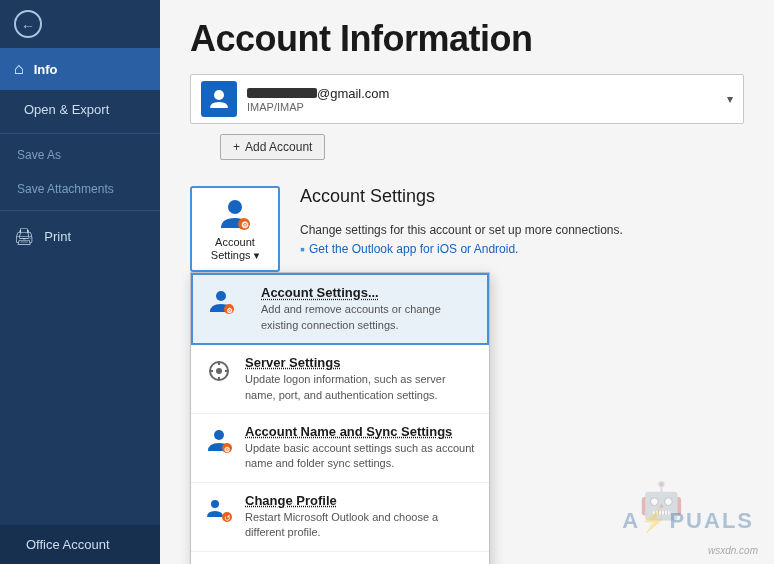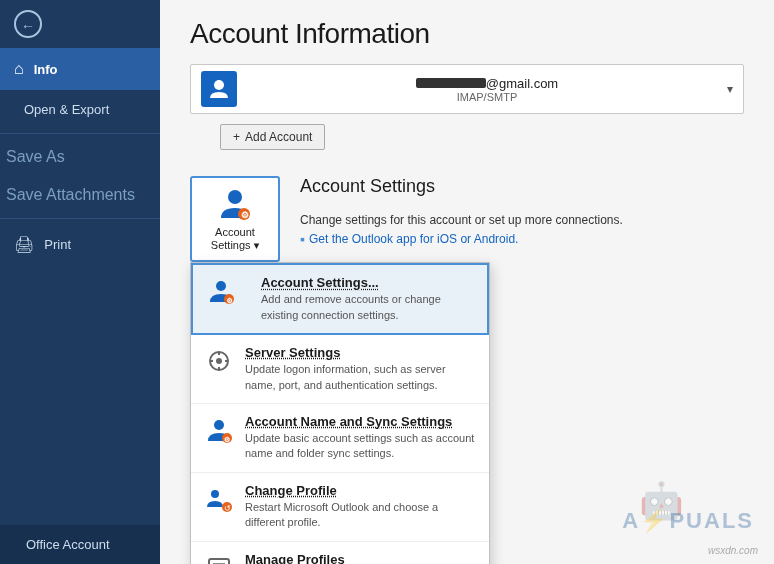--- a/index.html
+++ b/index.html
@@ -55,22 +55,22 @@
     }
     .sidebar-icon {
       font-size: 16px;
     }
     .sidebar-divider {
       height: 1px;
       background: #2d5080;
       margin: 4px 0;
     }
     .sidebar-item-muted {
-      padding: 10px 6px;
-      font-size: 16px;
+      padding: 10px 17px;
+      font-size: 12px;
       color: #7a9ec0;
       cursor: not-allowed;
     }
     .sidebar-spacer { flex: 1; }
     .sidebar-bottom {
       padding: 12px 26px;
       font-size: 13px;
       color: #cde;
       background: #18304f;
       cursor: pointer;
@@ -82,34 +82,33 @@
       background: #f5f5f5;
       height: 564px;
       overflow: hidden;
       position: relative;
     }
     .main-header {
       padding: 18px 30px 14px;
       background: #f5f5f5;
     }
     .main-title {
-      font-size: 28px;
-      font-weight: 400;
+      font-size: 36px;
+      font-weight: 700;
       color: #1a1a1a;
       letter-spacing: -0.5px;
     }
     .account-bar {
       margin: 0 30px 10px;
       display: flex;
       align-items: center;
       background: #fff;
       border: 1px solid #c8c8c8;
       border-radius: 2px;
       padding: 6px 10px;
-      text-align: center;
     }
     .account-bar-icon {
       width: 36px;
       height: 36px;
       background: #1565c0;
       border-radius: 3px;
       display: flex;
       align-items: center;
       justify-content: center;
       color: #fff;
@@ -357,21 +356,21 @@
     <div class="account-bar-icon">
       <svg width="22" height="22" viewBox="0 0 22 22">
         <circle cx="11" cy="7" r="5" fill="#fff"></circle>
         <path d="M2 20 Q2 14 11 14 Q20 14 20 20" fill="#fff"></path>
       </svg>
     </div>
     <div class="account-bar-info">
       <div class="account-email">
         <span class="email-mask"></span>@gmail.com
       </div>
-      <div class="account-type">IMAP/SMTP</div>
+      <div class="account-type">IMAP/IMAP</div>
     </div>
     <div class="account-bar-arrow">▾</div>
   </div>
 
   <div style="margin: 0 30px 12px;">
     <button class="add-account-btn">
       <span>+</span>
       <span>Add Account</span>
     </button>
   </div>

